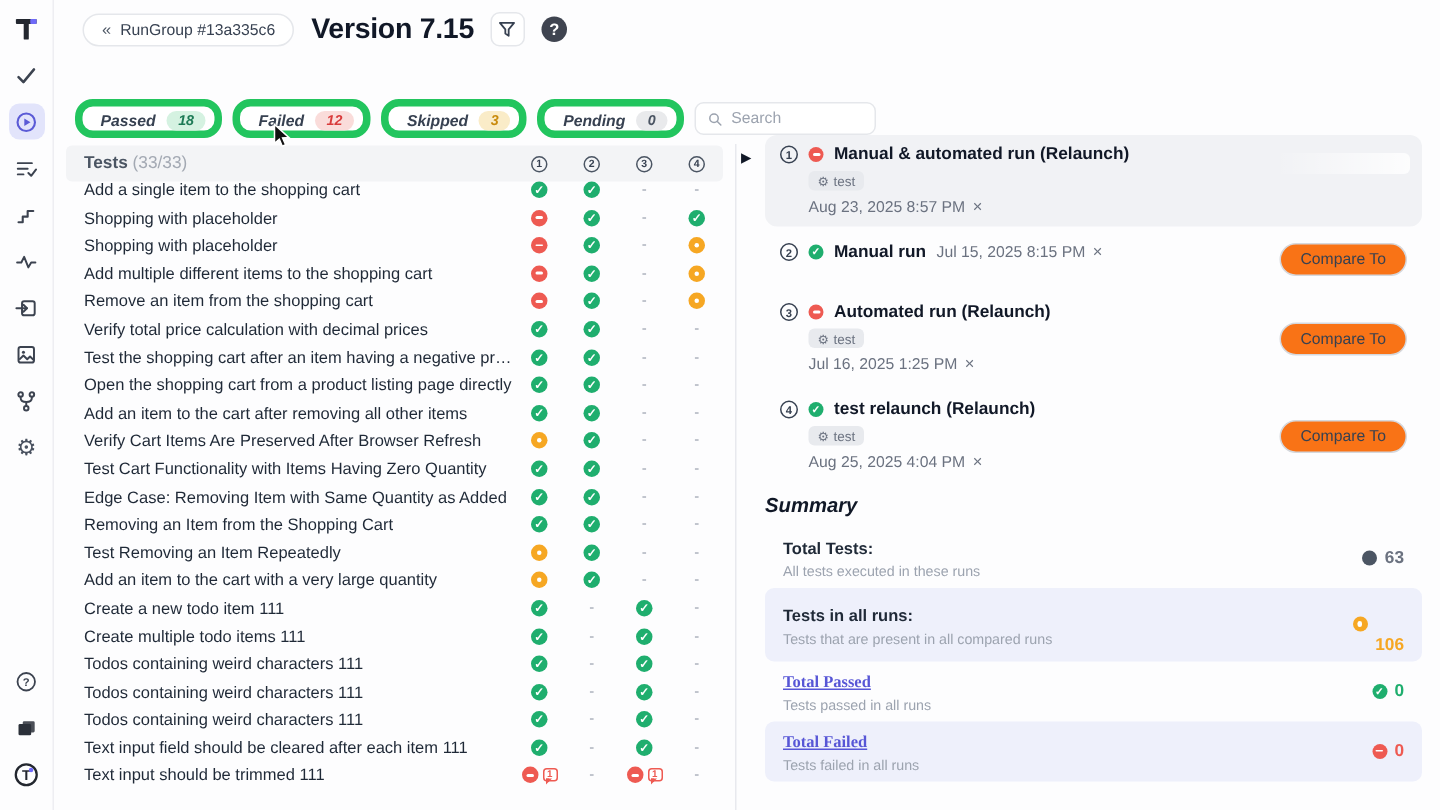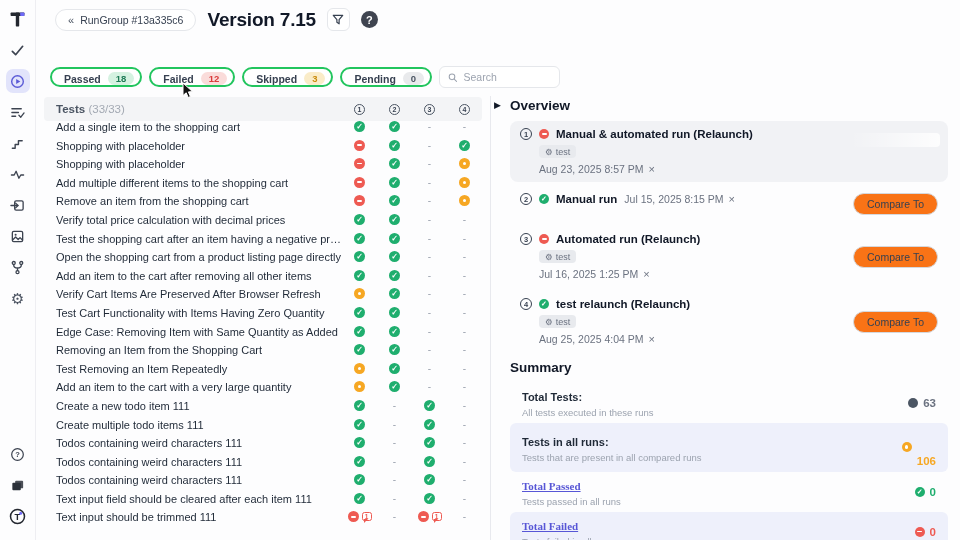--- a/index.html
+++ b/index.html
@@ -26,23 +26,23 @@
   .back-pill .chev { font-size:11px; color:#4b5563; }
   .page-title { font-size:19px; font-weight:700; color:#111827; letter-spacing:-0.2px; }
   .filter-btn { width:23px; height:23px; border:1px solid #e5e7eb; background:#fff; border-radius:6px;
     display:flex; align-items:center; justify-content:center; cursor:pointer; }
   .help-btn { width:17px; height:17px; border:none; border-radius:50%; background:#3f4450; color:#fff;
     font-size:11px; font-weight:700; display:flex; align-items:center; justify-content:center;
     cursor:pointer; font-family:inherit; }
 
   
   .chips-row { position:absolute; left:50px; top:66px; display:flex; align-items:center; gap:7px; }
-  .chip { display:flex; align-items:center; gap:7px; border:2px solid #22c55e; background:#fff;
+  .chip { display:flex; align-items:center; gap:7px; border:5px solid #22c55e; background:#fff;
     border-radius:12px; padding:3px 6px 0 12px; font-size:10.5px; font-weight:600; color:#374151;
-    cursor:pointer; font-family:inherit; }
+    cursor:pointer; font-family:inherit;font-style:italic; }
   .chip .badge { border-radius:9px; padding:1px 8px; font-size:9.5px; font-weight:600; }
   .badge.passed  { background:#d5f2e1; color:#1d7a55; }
   .badge.failed  { background:#fadcda; color:#d93b3b; }
   .badge.skipped { background:#faecc8; color:#c98a0b; }
   .badge.pending { background:#e9eaec; color:#4b5563; }
   .searchbox { display:flex; align-items:center; gap:6px; width:121px; height:22px;
     border:1px solid #e5e7eb; border-radius:6px; background:#fff; padding:0 8px; }
   .searchbox input { border:none; outline:none; width:100%; font-size:10.5px; color:#374151;
     font-family:inherit; background:transparent; }
   .searchbox input::placeholder { color:#9ca3af; }
@@ -728,21 +728,20 @@
             <span class="dash">-</span>
           </span>
         </div>
       </div>
   </div>
 
   <div class="divider"></div>
   <button class="collapse-arrow">▶</button>
 
   <aside class="right-panel">
-    <h2 class="panel-h">Overview</h2>
     <div id="runs">
         <div class="run-item hl">
           <div class="run-body">
             <div class="run-line1">
               <span class="numc2">1</span>
               <span class="stwrap">
                 <span class="st failed sm">
                   <span class="bar"></span>
                 </span>
               </span>
@@ -799,21 +798,21 @@
             </div>
             <span class="tag">
               <span class="g">⚙</span>
               <span>test</span>
             </span>
             <span class="run-date below">Aug 25, 2025 4:04 PM<span class="xmark">×</span></span>
           </div>
           <button class="cmp-btn">Compare To</button>
         </div>
       </div>
-    <h2 class="panel-h" style="">Summary</h2>
+    <h2 class="panel-h" style="font-style:italic;">Summary</h2>
     <div id="summary-rows">
         <div class="sum-row">
           <div><span class="sum-label">Total Tests:</span><div class="sum-desc">All tests executed in these runs</div></div>
           <div class="sum-val">
             <span class="stwrap">
               <span class="st total sm"></span>
             </span>
             <span class="v-total">63</span>
           </div>
         </div>

